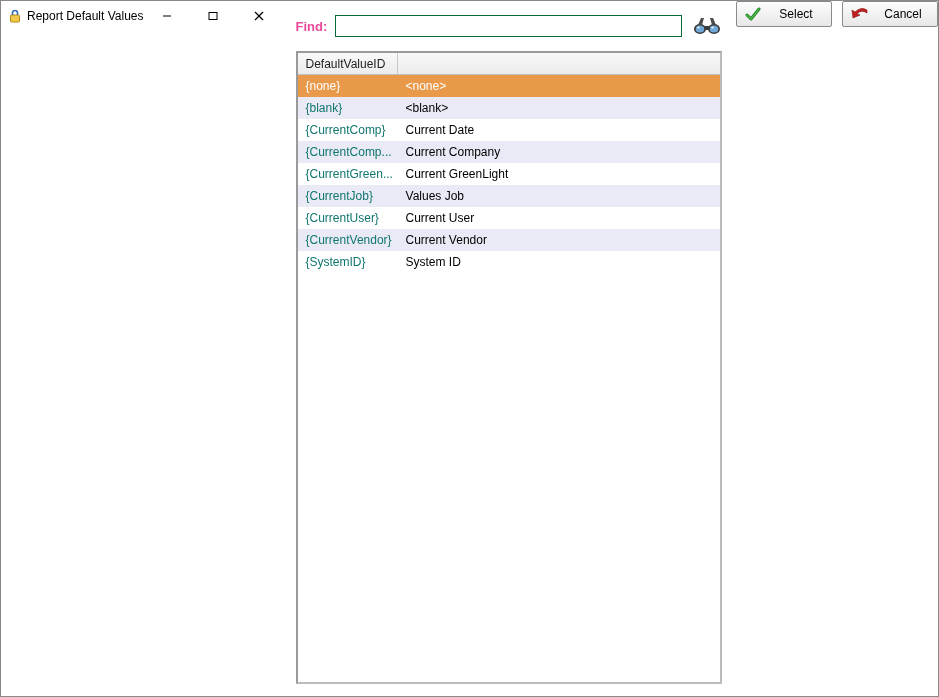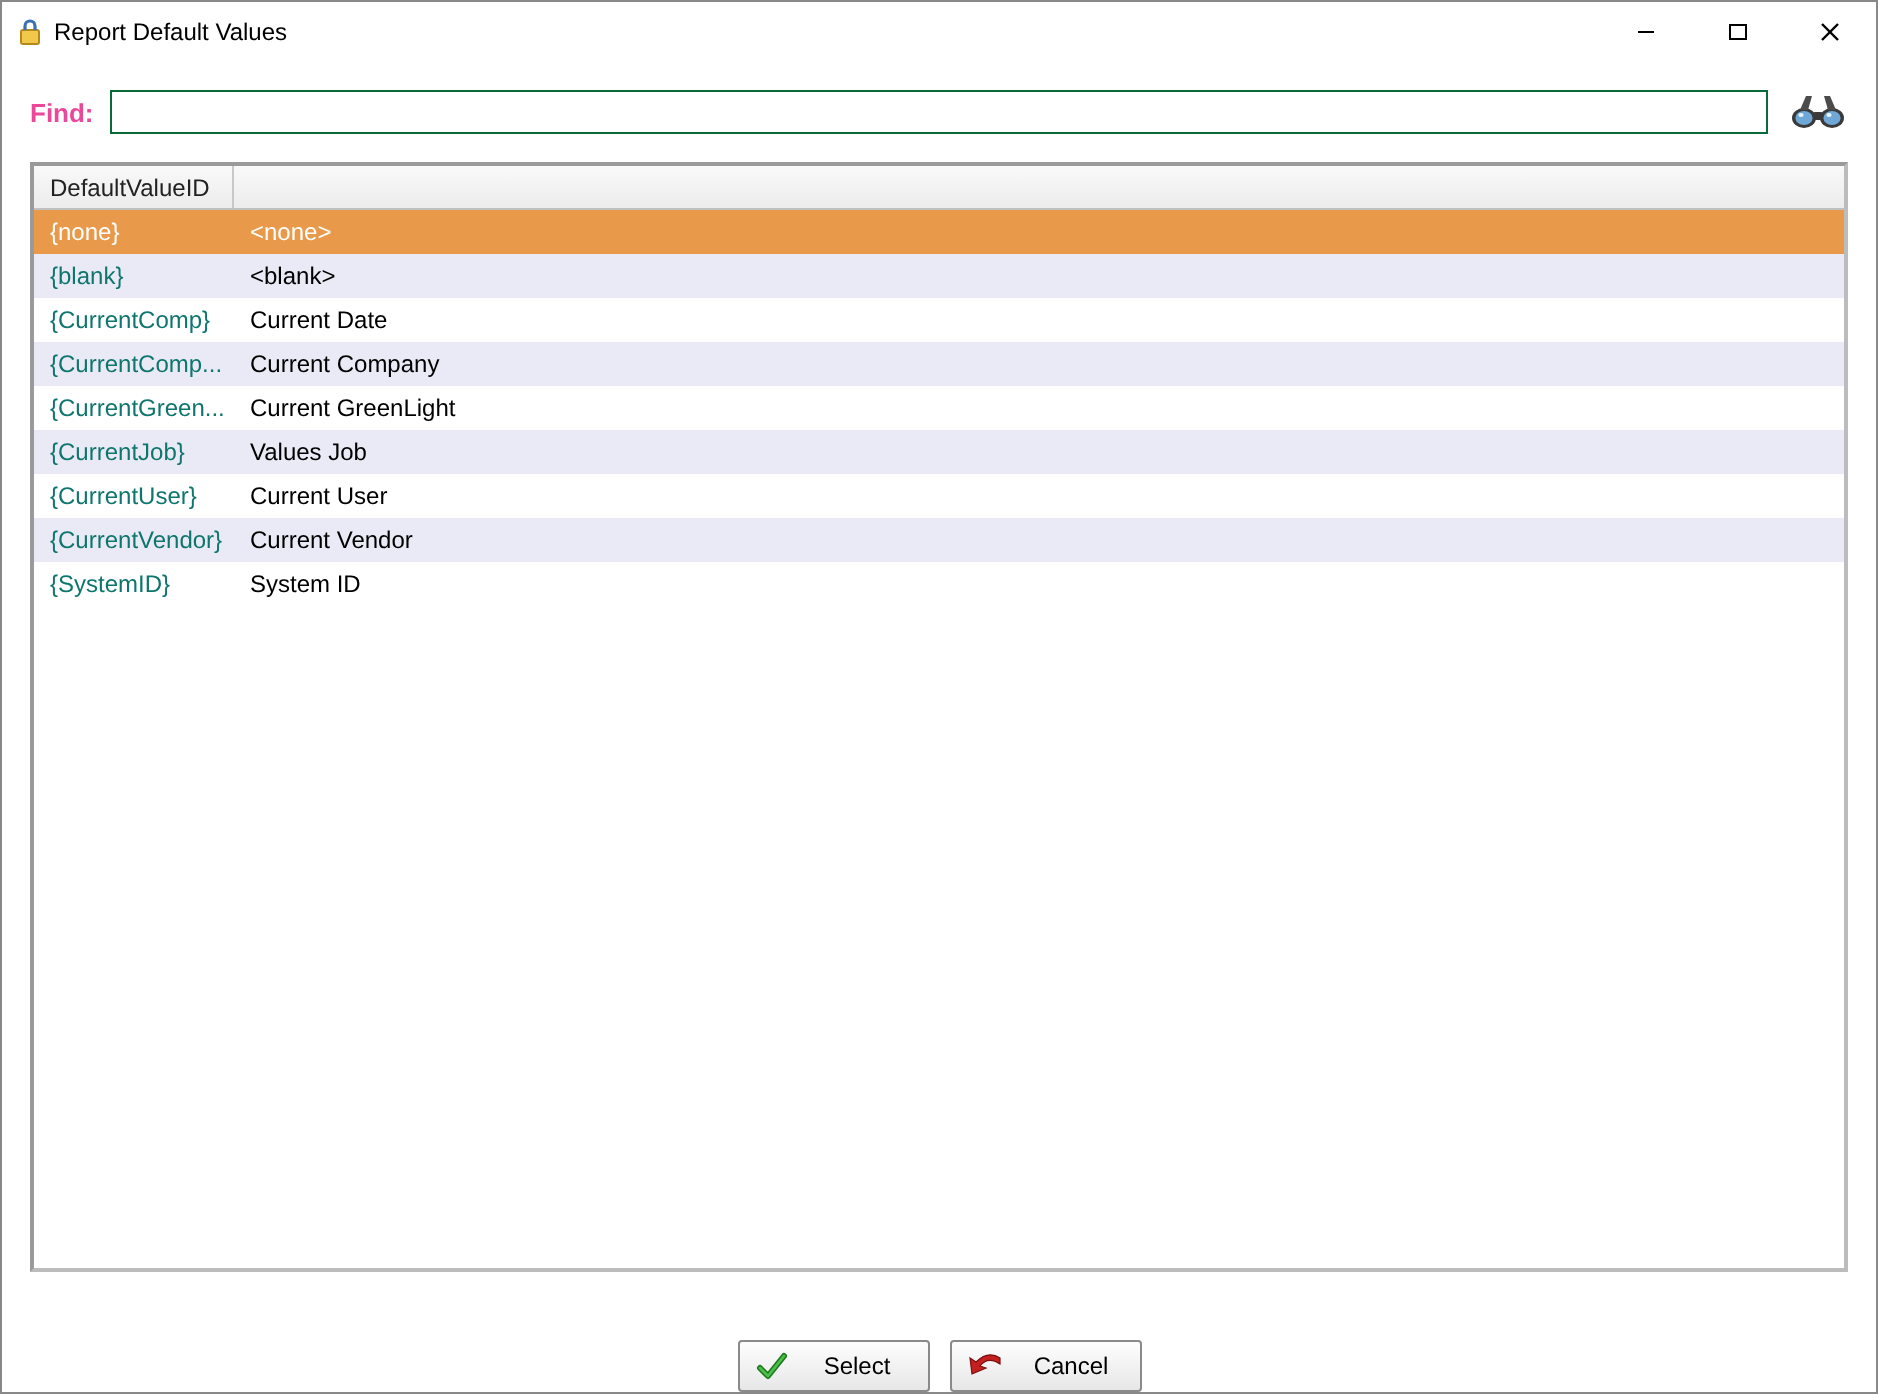--- a/index.html
+++ b/index.html
@@ -1,17 +1,17 @@
 <!DOCTYPE html>
 <html><head>
 <meta charset="utf-8">
 <style>
   * { box-sizing: border-box; }
   html, body { margin:0; padding:0; font-family:"Segoe UI", Tahoma, Arial, sans-serif; font-size:12px; background:#fff; }
-  .window { width:939px; height:697px; border:1px solid #888; display:flex; flex-direction:column; background:#fff; }
+  .window { width:939px; height:697px; border:1px solid #888; display:flex; flex-direction:row; background:#fff; }
   .titlebar { height:30px; display:flex; align-items:center; padding-left:8px; background:#fff; }
   .titlebar .title-icon { margin-right:6px; display:flex; align-items:center; }
   .titlebar .title-text { font-size:12px; color:#000; flex:1; }
   .win-controls { display:flex; height:100%; }
   .win-btn { width:46px; height:100%; display:flex; align-items:center; justify-content:center; }
 
   .content { flex:1; display:flex; flex-direction:column; padding:8px 14px 0 14px; }
 
   .find-row { display:flex; align-items:center; margin-top:6px; margin-bottom:14px; }
   .find-label { color:#ec4899; font-weight:bold; font-size:13px; margin-right:8px; }
@@ -25,21 +25,21 @@
   .col-name { flex:1; }
   .grid-body { flex:1; overflow:auto; }
   .grid-row { display:flex; height:22px; align-items:stretch;text-align:right; }
   .grid-row.even { background:#eaeaf6; }
   .grid-row.odd  { background:#ffffff; }
   .grid-row.selected { background:#e9994a; color:#fff; }
   .gc { display:flex; align-items:center; padding-left:8px; font-size:12px; overflow:hidden; white-space:nowrap; text-overflow:ellipsis; }
   .gc.col-id { color:#0f766e; }
   .grid-row.selected .gc.col-id { color:#fff; }
 
-  .button-row { display:flex; justify-content:center; align-items:flex-end; height:48px; gap:10px; }
+  .button-row { display:flex; justify-content:center; align-items:flex-start; height:48px; gap:10px; }
   .btn { width:96px; height:26px; border:1px solid #8a8a8a; background:linear-gradient(#fdfdfd,#e7e7e7); border-radius:2px; display:flex; align-items:center; justify-content:center; gap:8px; font-size:12px; cursor:default; padding:0 8px; }
   .btn .btn-icon { display:flex; align-items:center; }
   .btn .btn-label { flex:1; text-align:center; }
 </style>
 </head>
 <body>
 
 <div class="window">
 
   <div class="titlebar">

